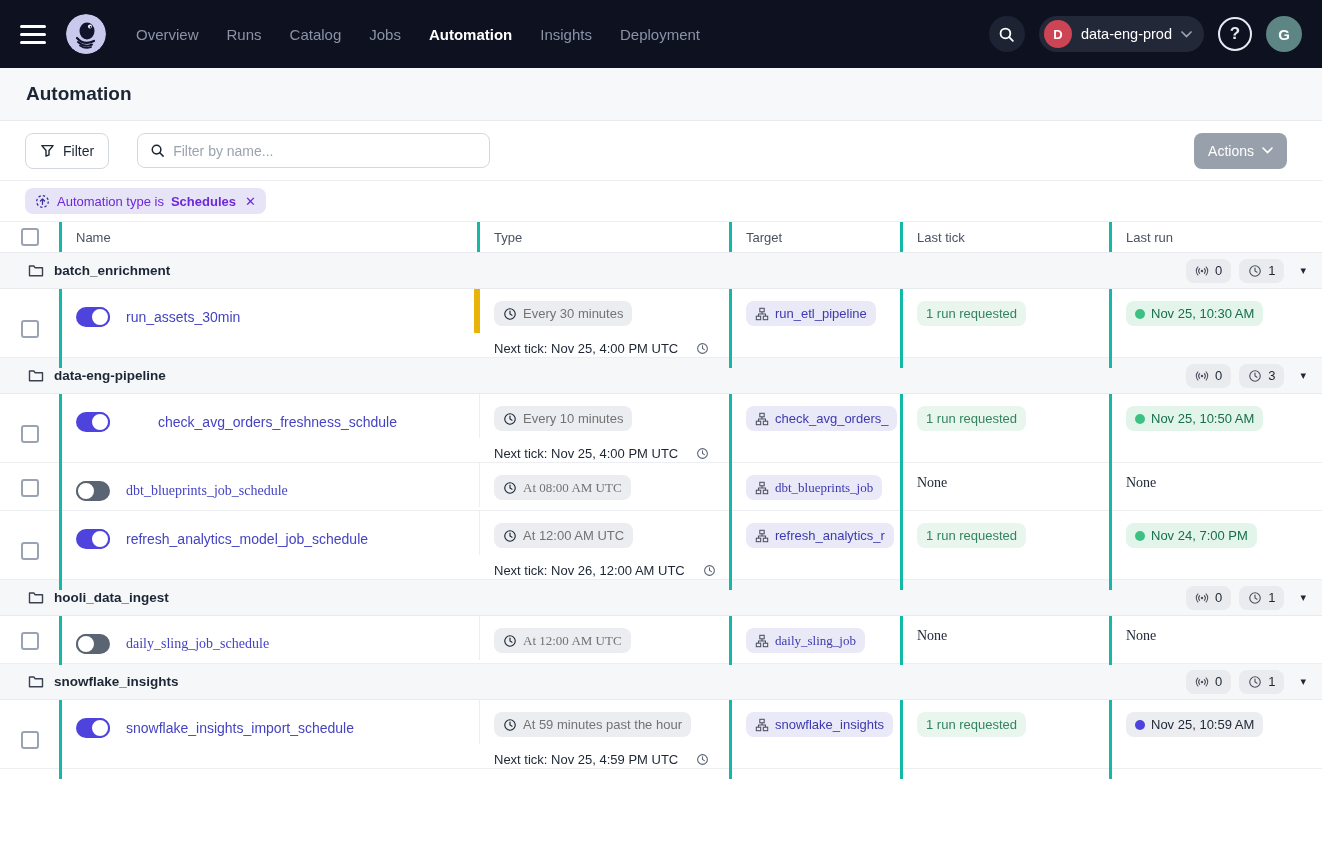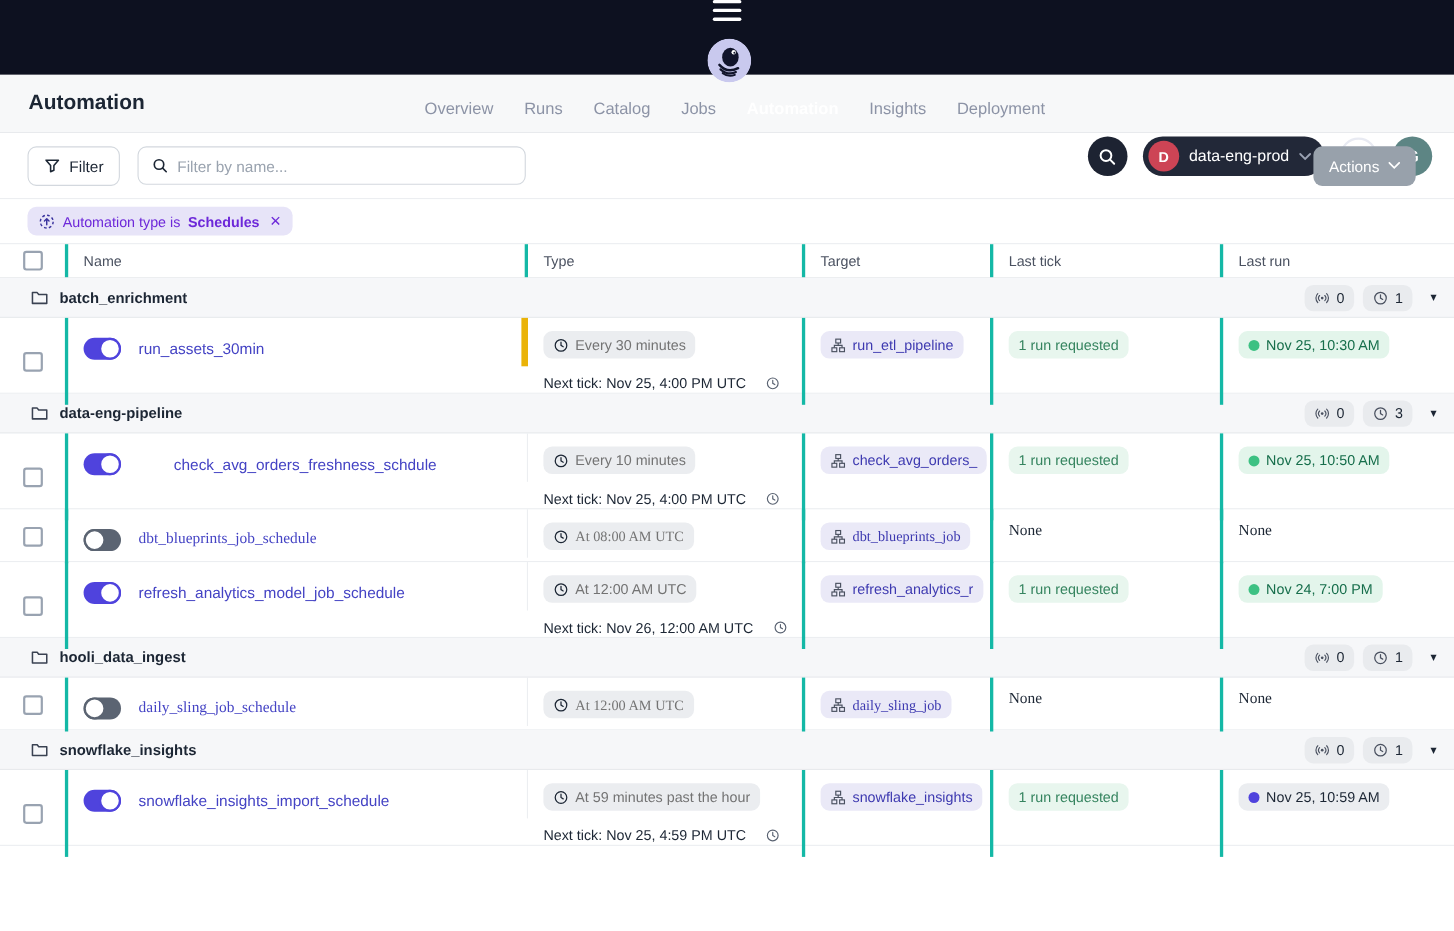--- a/index.html
+++ b/index.html
@@ -4,21 +4,21 @@
 <style>
   * { box-sizing: border-box; margin: 0; padding: 0; }
   html,body { width:1322px; height:846px; }
   body {
     font-family: "Liberation Sans", "DejaVu Sans", sans-serif;
     background:#ffffff; color:#1c2634; font-size:14px;
   }
   
   .nav {
     height:68px; background:#0d1120; display:flex; align-items:center;
-    padding:0 20px; gap:16px;flex-direction:column;
+    padding:0 20px; gap:16px;
   }
   .hamburger { width:26px; display:flex; flex-direction:column; gap:5px; cursor:pointer; }
   .hamburger span { display:block; height:3px; background:#ffffff; border-radius:2px; }
   .logo { width:40px; height:40px; border-radius:50%; overflow:hidden; flex:0 0 auto; margin-left:4px; }
   .nav-links { display:flex; gap:28px; margin-left:14px; }
   .nav-link { color:#8c93a6; font-size:15px; cursor:pointer; text-decoration:none; }
   .nav-link.active { color:#ffffff; font-weight:bold; }
   .nav-right { margin-left:auto; display:flex; align-items:center; gap:14px; }
   .nav-circle {
     width:36px; height:36px; border-radius:50%; background:#1d2332;
@@ -41,21 +41,21 @@
     width:36px; height:36px; border-radius:50%; background:#5d8584; color:#fff;
     display:flex; align-items:center; justify-content:center; font-size:15px; font-weight:bold; cursor:pointer;
   }
   
   .page-head {
     height:53px; background:#f7f8f9; border-bottom:1px solid #e8eaed;
     display:flex; align-items:center; padding:0 26px;
   }
   .page-title { font-size:19px; font-weight:bold; color:#1c2634; }
   
-  .toolbar { height:59px; display:flex; align-items:center; padding:0 35px 0 25px; gap:16px; background:#fff; }
+  .toolbar { height:59px; display:flex; align-items:center; padding:0 35px 0 25px; gap:28px; background:#fff; }
   .btn-filter {
     display:flex; align-items:center; gap:8px; height:36px; padding:0 14px;
     border:1px solid #d3d8de; border-radius:8px; background:#fff; font-size:14px;
     color:#1c2634; cursor:pointer;
   }
   .search-box {
     display:flex; align-items:center; gap:8px; height:35px; width:353px;
     border:1px solid #d3d8de; border-radius:8px; padding:0 12px; background:#fff;
   }
   .search-box input { border:none; outline:none; flex:1; font-size:14px; color:#1c2634; font-family:inherit; }

